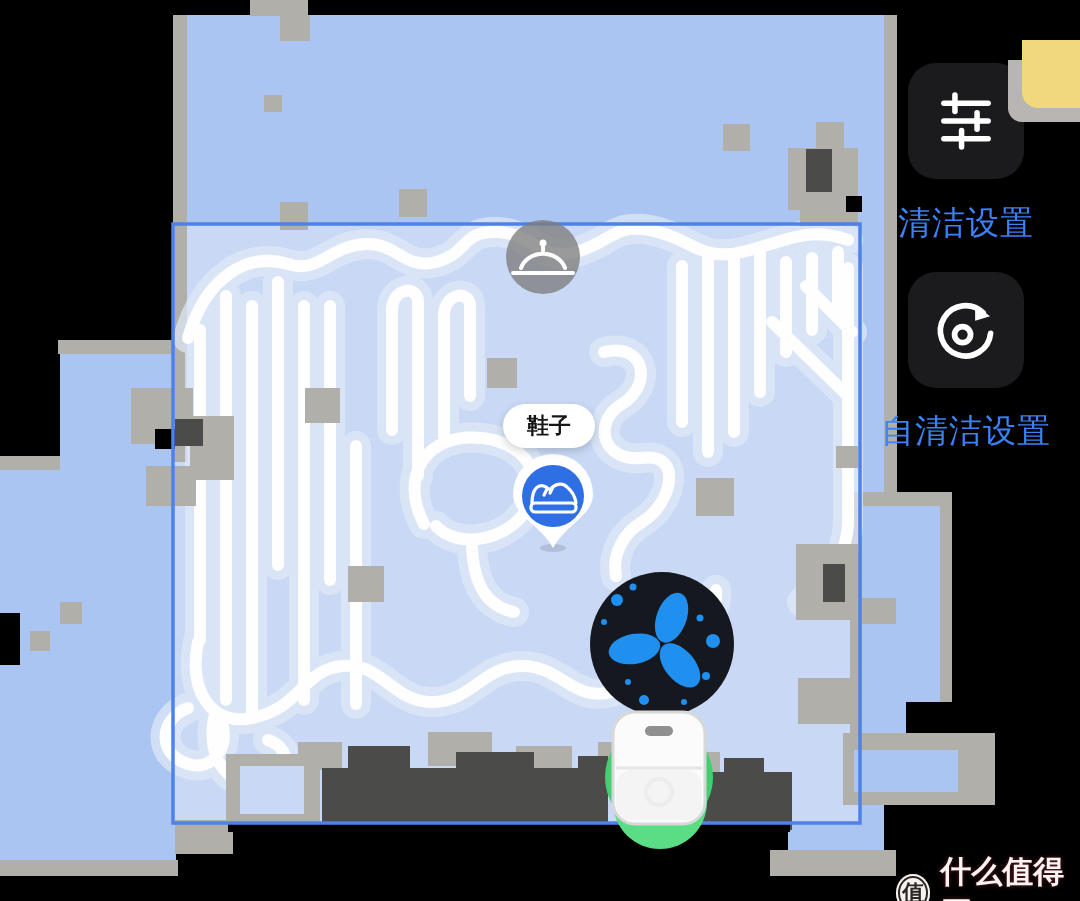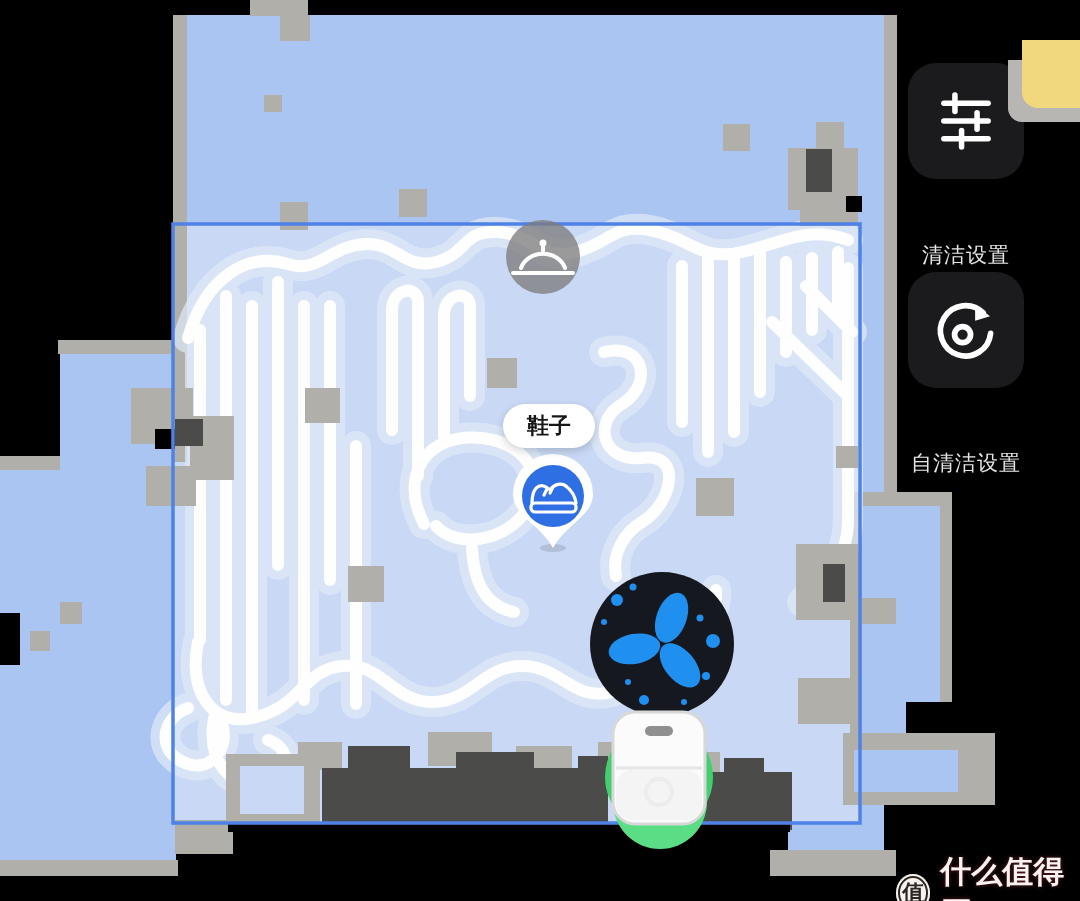--- a/index.html
+++ b/index.html
@@ -14,21 +14,21 @@
 
   
   .shoe-label{left:503px;top:404px;background:#fff;border-radius:24px;padding:7px 24px;
     font-size:22px;font-weight:700;color:#161616;box-shadow:0 3px 8px rgba(0,0,0,.18);}
 
   
   .panel-btn{width:116px;height:116px;background:var(--btnBg);border-radius:28px;
     display:flex;align-items:center;justify-content:center;cursor:pointer;}
   #btn-clean{left:908px;top:63px;}
   #btn-self{left:908px;top:272px;}
-  .panel-label{color:#e5e5e5;font-size:21px;text-align:center;letter-spacing:1px;margin-top:40px;}
+  .panel-label{color:#3b82f6;font-size:33px;text-align:center;letter-spacing:1px;}
   #lbl-clean{left:886px;top:201px;width:160px;}
   #lbl-self{left:869px;top:409px;width:194px;text-align:center;}
 
   
   .yellow-shadow{left:1008px;top:60px;width:72px;height:62px;background:#b7b6b2;border-bottom-left-radius:14px;}
   .yellow-note{left:1022px;top:40px;width:58px;height:68px;background:var(--noteYellow);border-bottom-left-radius:16px;}
 
   
   .watermark{left:896px;top:851px;display:flex;align-items:center;gap:10px;}
   .wm-badge{width:38px;height:38px;border-radius:50%;background:#f7f2ee;color:#2b2724;

